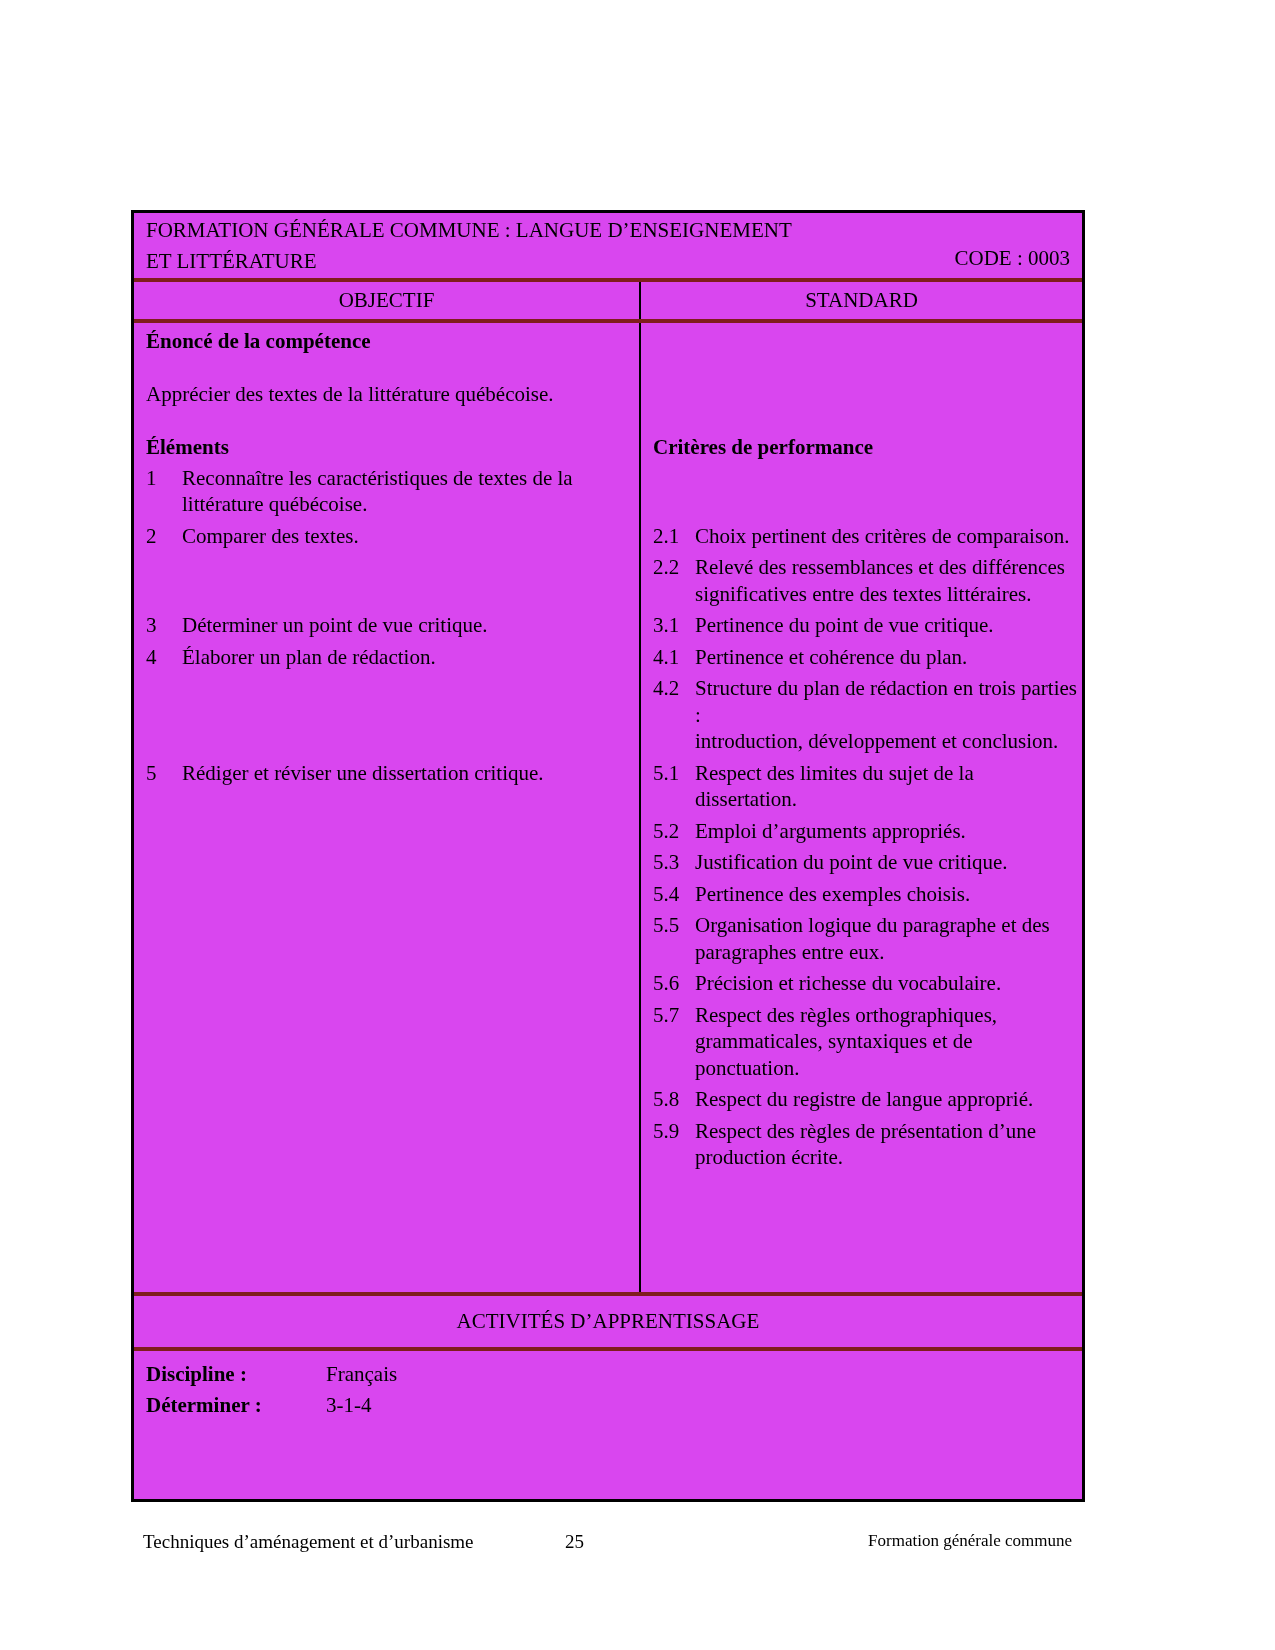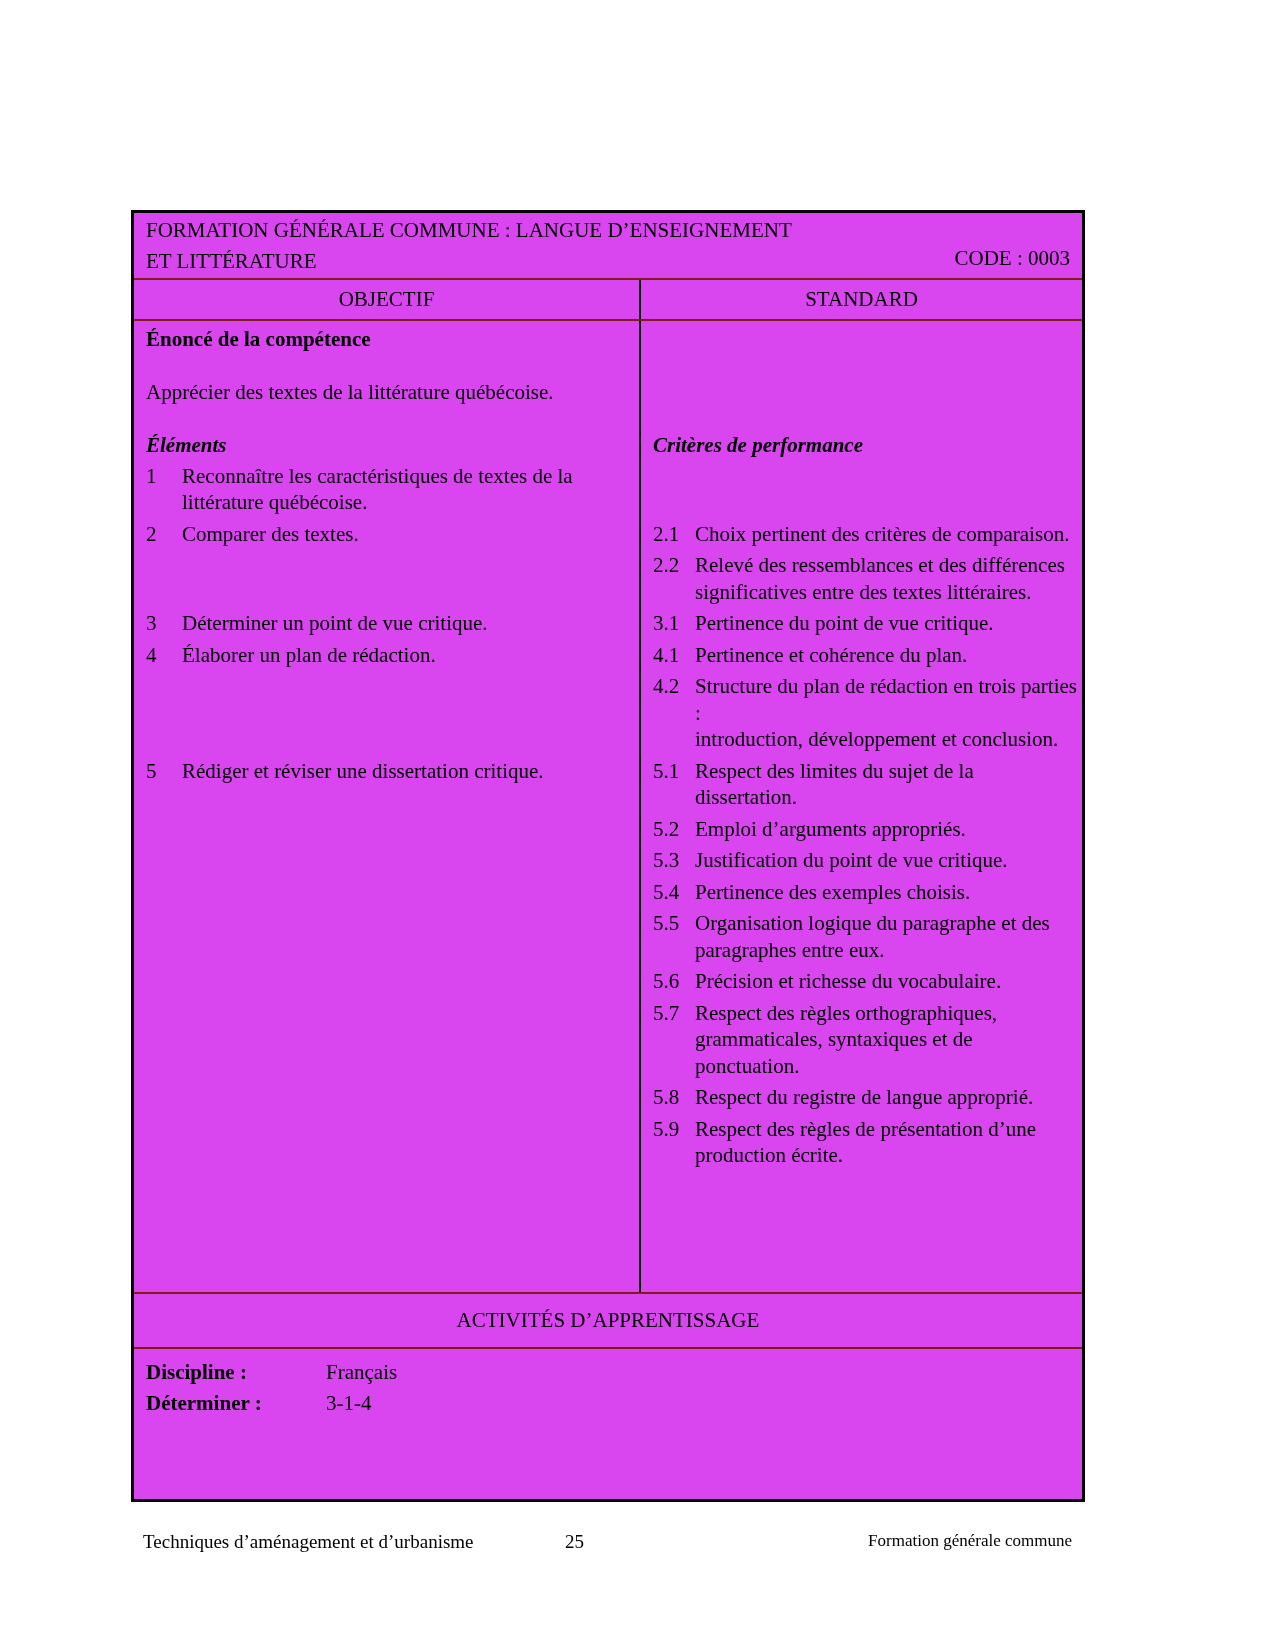--- a/index.html
+++ b/index.html
@@ -14,21 +14,21 @@
   .doc-table {
     position: absolute;
     left: 131px; top: 178px;
     width: 954px; height: 1292px;
     border: 3px solid #000;
     display: flex;
     flex-direction: column;
     background: #d946ef;
     margin-top: 32px;
   }
-  .row { border-top: 2px solid #7f1d1d; }
+  .row { border-top: 4px solid #7f1d1d; }
   .row:first-child { border-top: none; }
 
   
   .title-row {
     height: 65px;
     padding: 2px 12px 0 12px;
     line-height: 31px;
     position: relative;
   }
   .code {
@@ -62,21 +62,21 @@
   .pairs {
     display: grid;
     grid-template-columns: 505px 1fr;
     padding-top: 5px;
     line-height: 26.5px;
   }
   .cell-l { grid-column: 1; padding: 0 10px 0 12px; }
   .cell-r { grid-column: 2; padding: 0 2px 0 14px; }
   .bold { font-weight: bold; }
   .blank-after { margin-bottom: 26.5px; }
-  .sect-head { margin-bottom: 4px; font-style: italic; }
+  .sect-head { margin-bottom: 4px; }
   .item { display: flex; margin: 0 0 5px 0; }
   .item .inum { flex: 0 0 36px; }
   .cell-r .item .inum { flex: 0 0 42px; }
   .item .itxt { flex: 1; white-space: pre-line; }
 
   
   .activites-row {
     height: 55px;
     display: flex; align-items: center; justify-content: center;
   }

